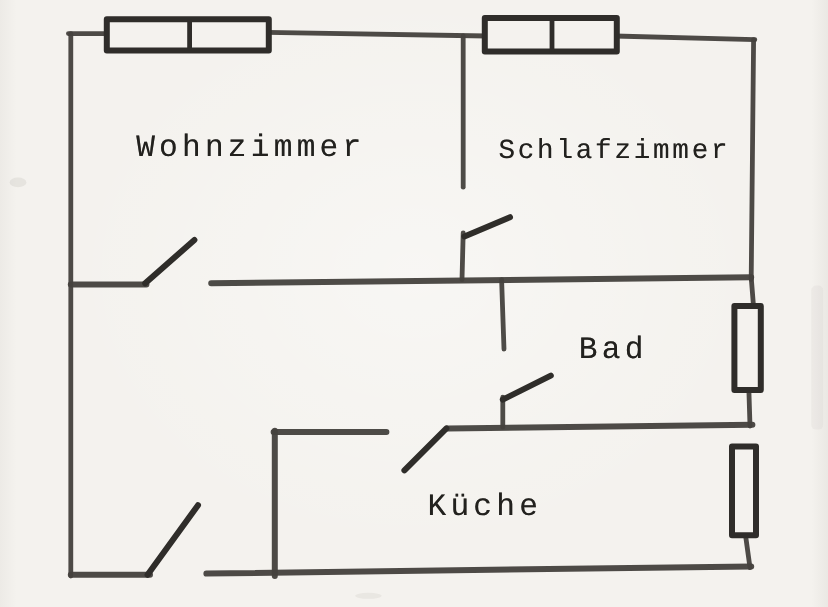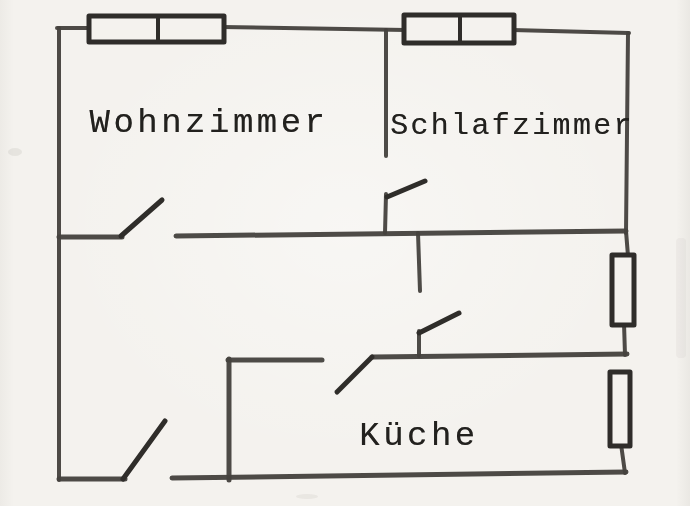--- a/index.html
+++ b/index.html
@@ -12,29 +12,29 @@
     position:relative;width:690px;height:506px;
     background:
       radial-gradient(ellipse at 50% 45%, rgba(255,255,255,.35) 0%, rgba(255,255,255,0) 60%),
       linear-gradient(90deg, rgba(120,115,105,.06) 0%, rgba(120,115,105,0) 2%, rgba(120,115,105,0) 98%, rgba(120,115,105,.08) 100%),
       #f4f2ee;
   }
   svg.plan-svg{position:absolute;left:0;top:0;display:block;}
   .room-label{
     position:absolute;
     transform:translate(-50%,-50%);
-    font-size:34px;
+    font-size:26px;
     letter-spacing:3.5px;
     color:#22211e;
     white-space:nowrap;
     line-height:1;
     text-shadow:0 0 .4px rgba(34,33,30,.55);
     user-select:none;
   }
-  .room-label.sm{font-size:30px;letter-spacing:2.3px;}
+  .room-label.sm{font-size:23px;letter-spacing:2.3px;}
   .artifact{position:absolute;border-radius:50%;pointer-events:none;}
   .artifact.a1{left:8px;top:148px;width:14px;height:8px;background:rgba(110,105,95,.10);}
   .artifact.a2{left:296px;top:494px;width:22px;height:5px;background:rgba(110,105,95,.08);}
   .artifact.a3{left:676px;top:238px;width:10px;height:120px;border-radius:4px;background:rgba(110,105,95,.05);}
 </style>
 </head>
 <body>
 
 <div class="plan">
   <svg class="plan-svg" id="plan-svg" width="690" height="506" viewBox="0 0 690 506">
@@ -65,18 +65,19 @@
       <rect x="89" y="16" width="135" height="26" fill="#f4f2ee" stroke="#2f2d2a" stroke-width="5" stroke-linejoin="round"></rect>
       <line x1="158" y1="16" x2="158" y2="42" stroke="#2f2d2a" stroke-width="4"></line>
       <rect x="404" y="15" width="110" height="28" fill="#f4f2ee" stroke="#2f2d2a" stroke-width="5" stroke-linejoin="round"></rect>
       <line x1="460" y1="15" x2="460" y2="43" stroke="#2f2d2a" stroke-width="4"></line>
       <rect x="612" y="255" width="22" height="70" fill="#f4f2ee" stroke="#2f2d2a" stroke-width="5" stroke-linejoin="round"></rect>
       <rect x="610" y="372" width="20" height="74" fill="#f4f2ee" stroke="#2f2d2a" stroke-width="5" stroke-linejoin="round"></rect>
     </svg>
 
   <div class="room-label" style="left: 209px; top: 123px;">Wohnzimmer</div>
   <div class="room-label sm" style="left: 512px; top: 126px;">Schlafzimmer</div>
-  <div class="room-label" style="left: 419px; top: 422px; margin-top: 14px;">Küche</div>
+  <div class="room-label" style="left: 511px; top: 291px;">Bad</div>
+  <div class="room-label" style="left: 404px; top: 422px;">Küche</div>
 
   <div class="artifact a1"></div>
   <div class="artifact a2"></div>
   <div class="artifact a3"></div>
 </div>
 
 </body></html>

